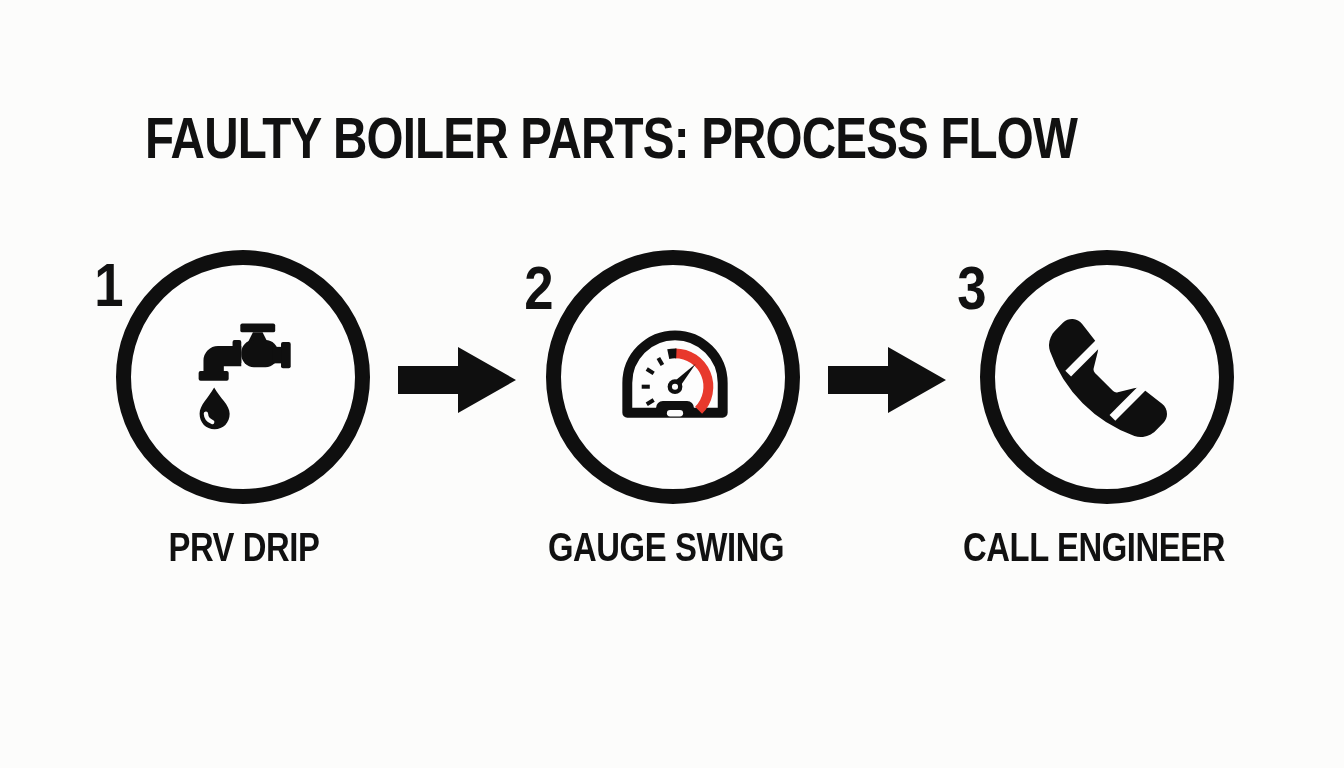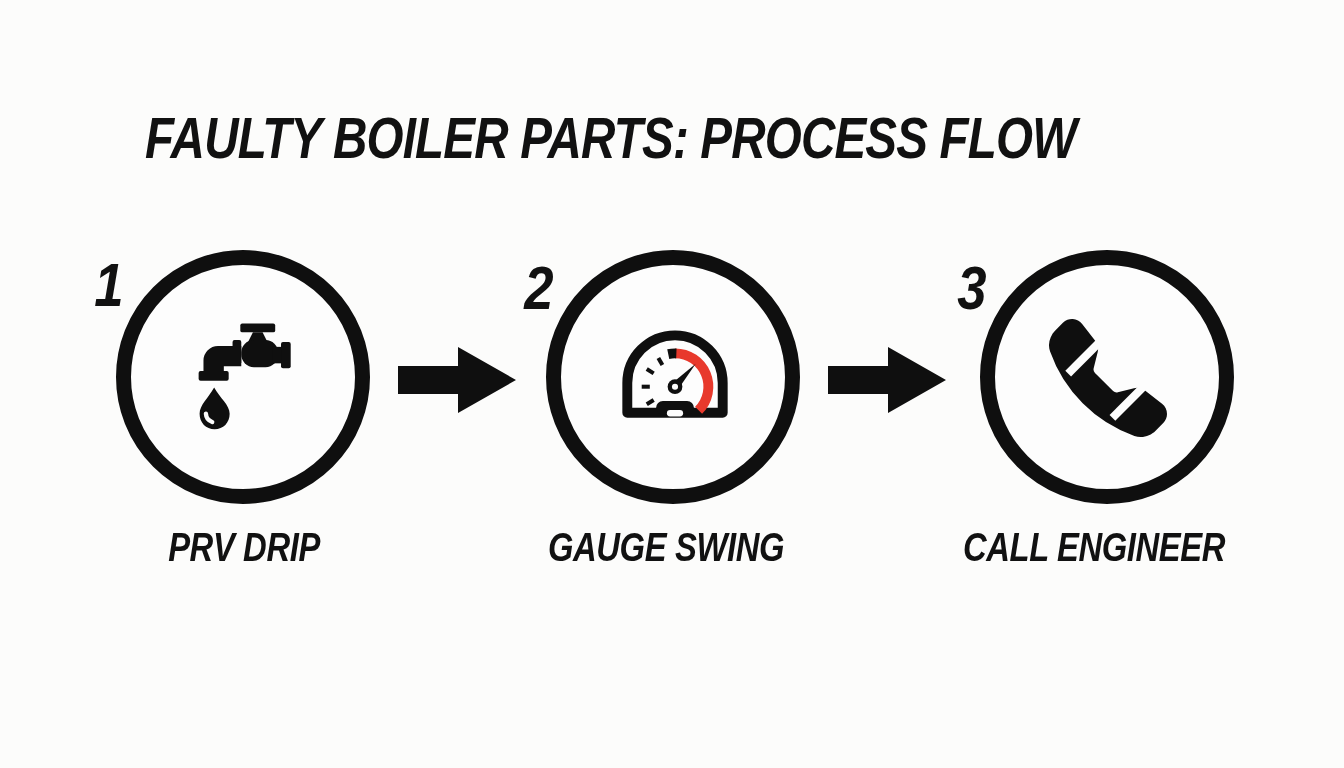--- a/index.html
+++ b/index.html
@@ -4,21 +4,21 @@
 <style>
   html,body{margin:0;padding:0;}
   body{
     width:1344px;height:768px;
     background:#fcfcfb;
     font-family:"Liberation Sans","DejaVu Sans",sans-serif;
     color:#111;
     overflow:hidden;
     position:relative;
   }
-  .stage{position:absolute;inset:0;font-style:italic;}
+  .stage{position:absolute;inset:0;}
   .title{
     position:absolute;left:145px;top:104px;
     font-size:58px;font-weight:700;letter-spacing:-1px;
     white-space:nowrap;
     transform:scaleX(0.82);transform-origin:left center;
   }
   .step-circle{
     position:absolute;
     width:224px;height:224px;
     border:15px solid #0f0f0f;

